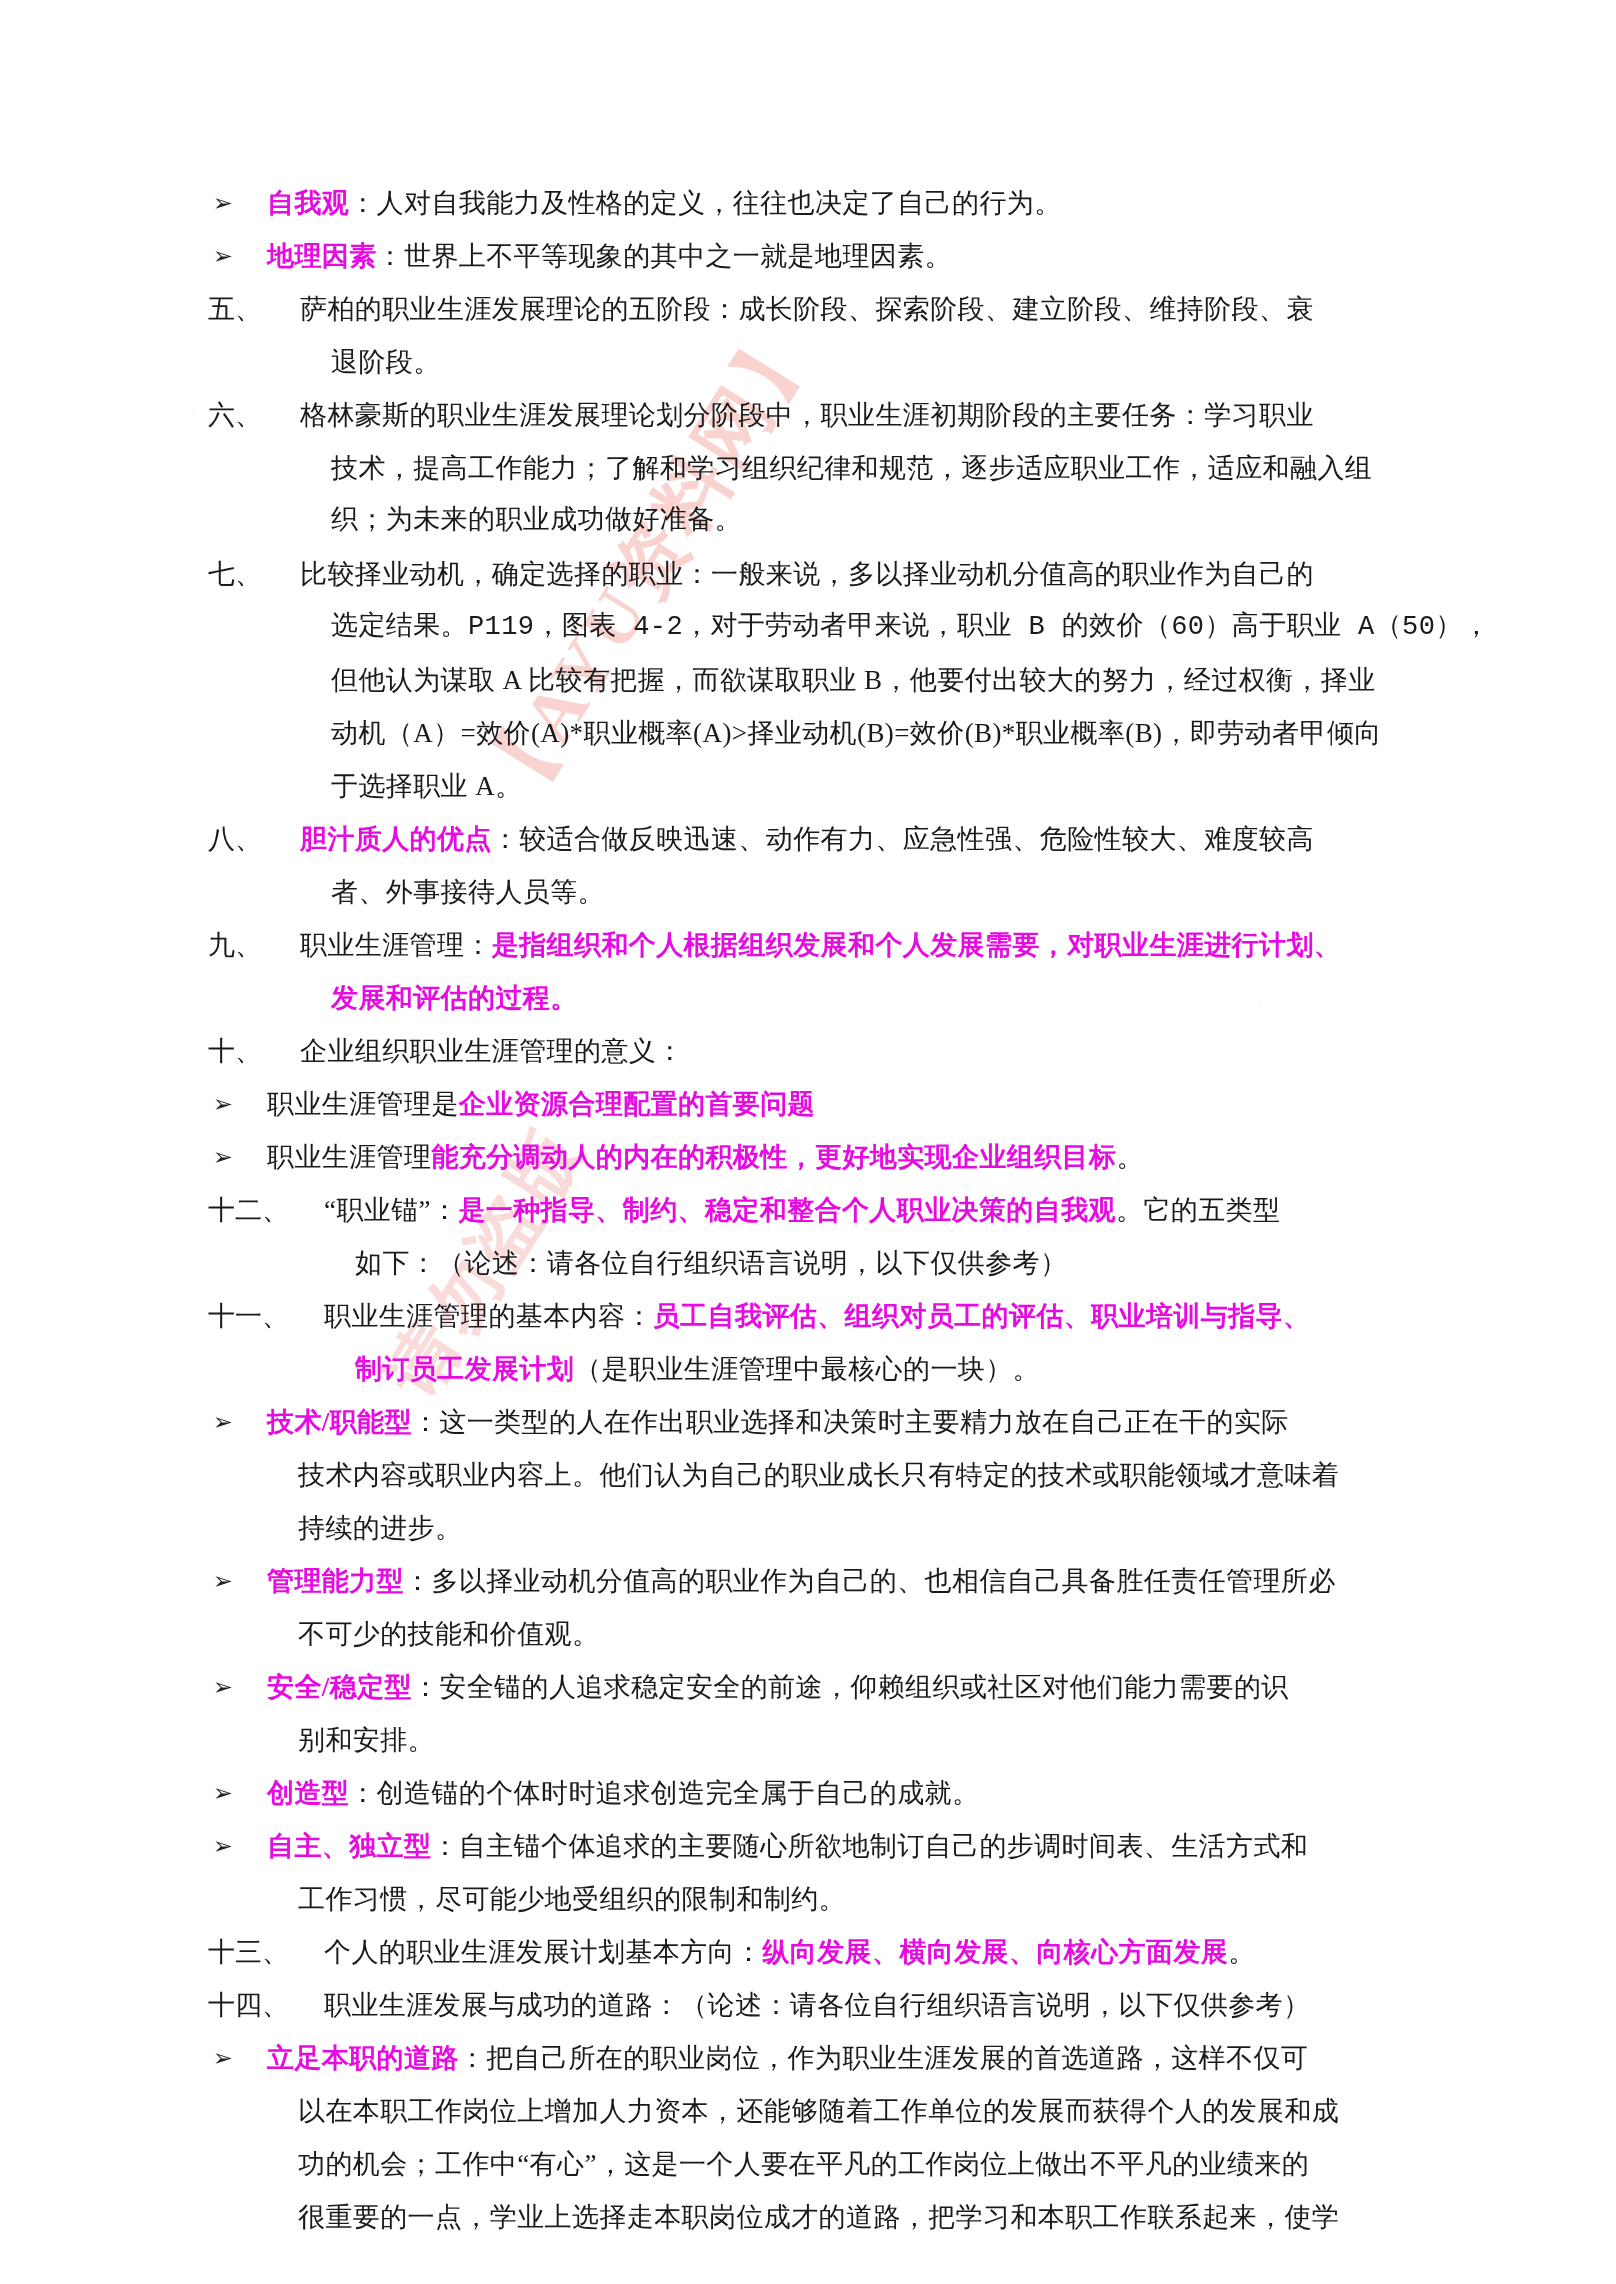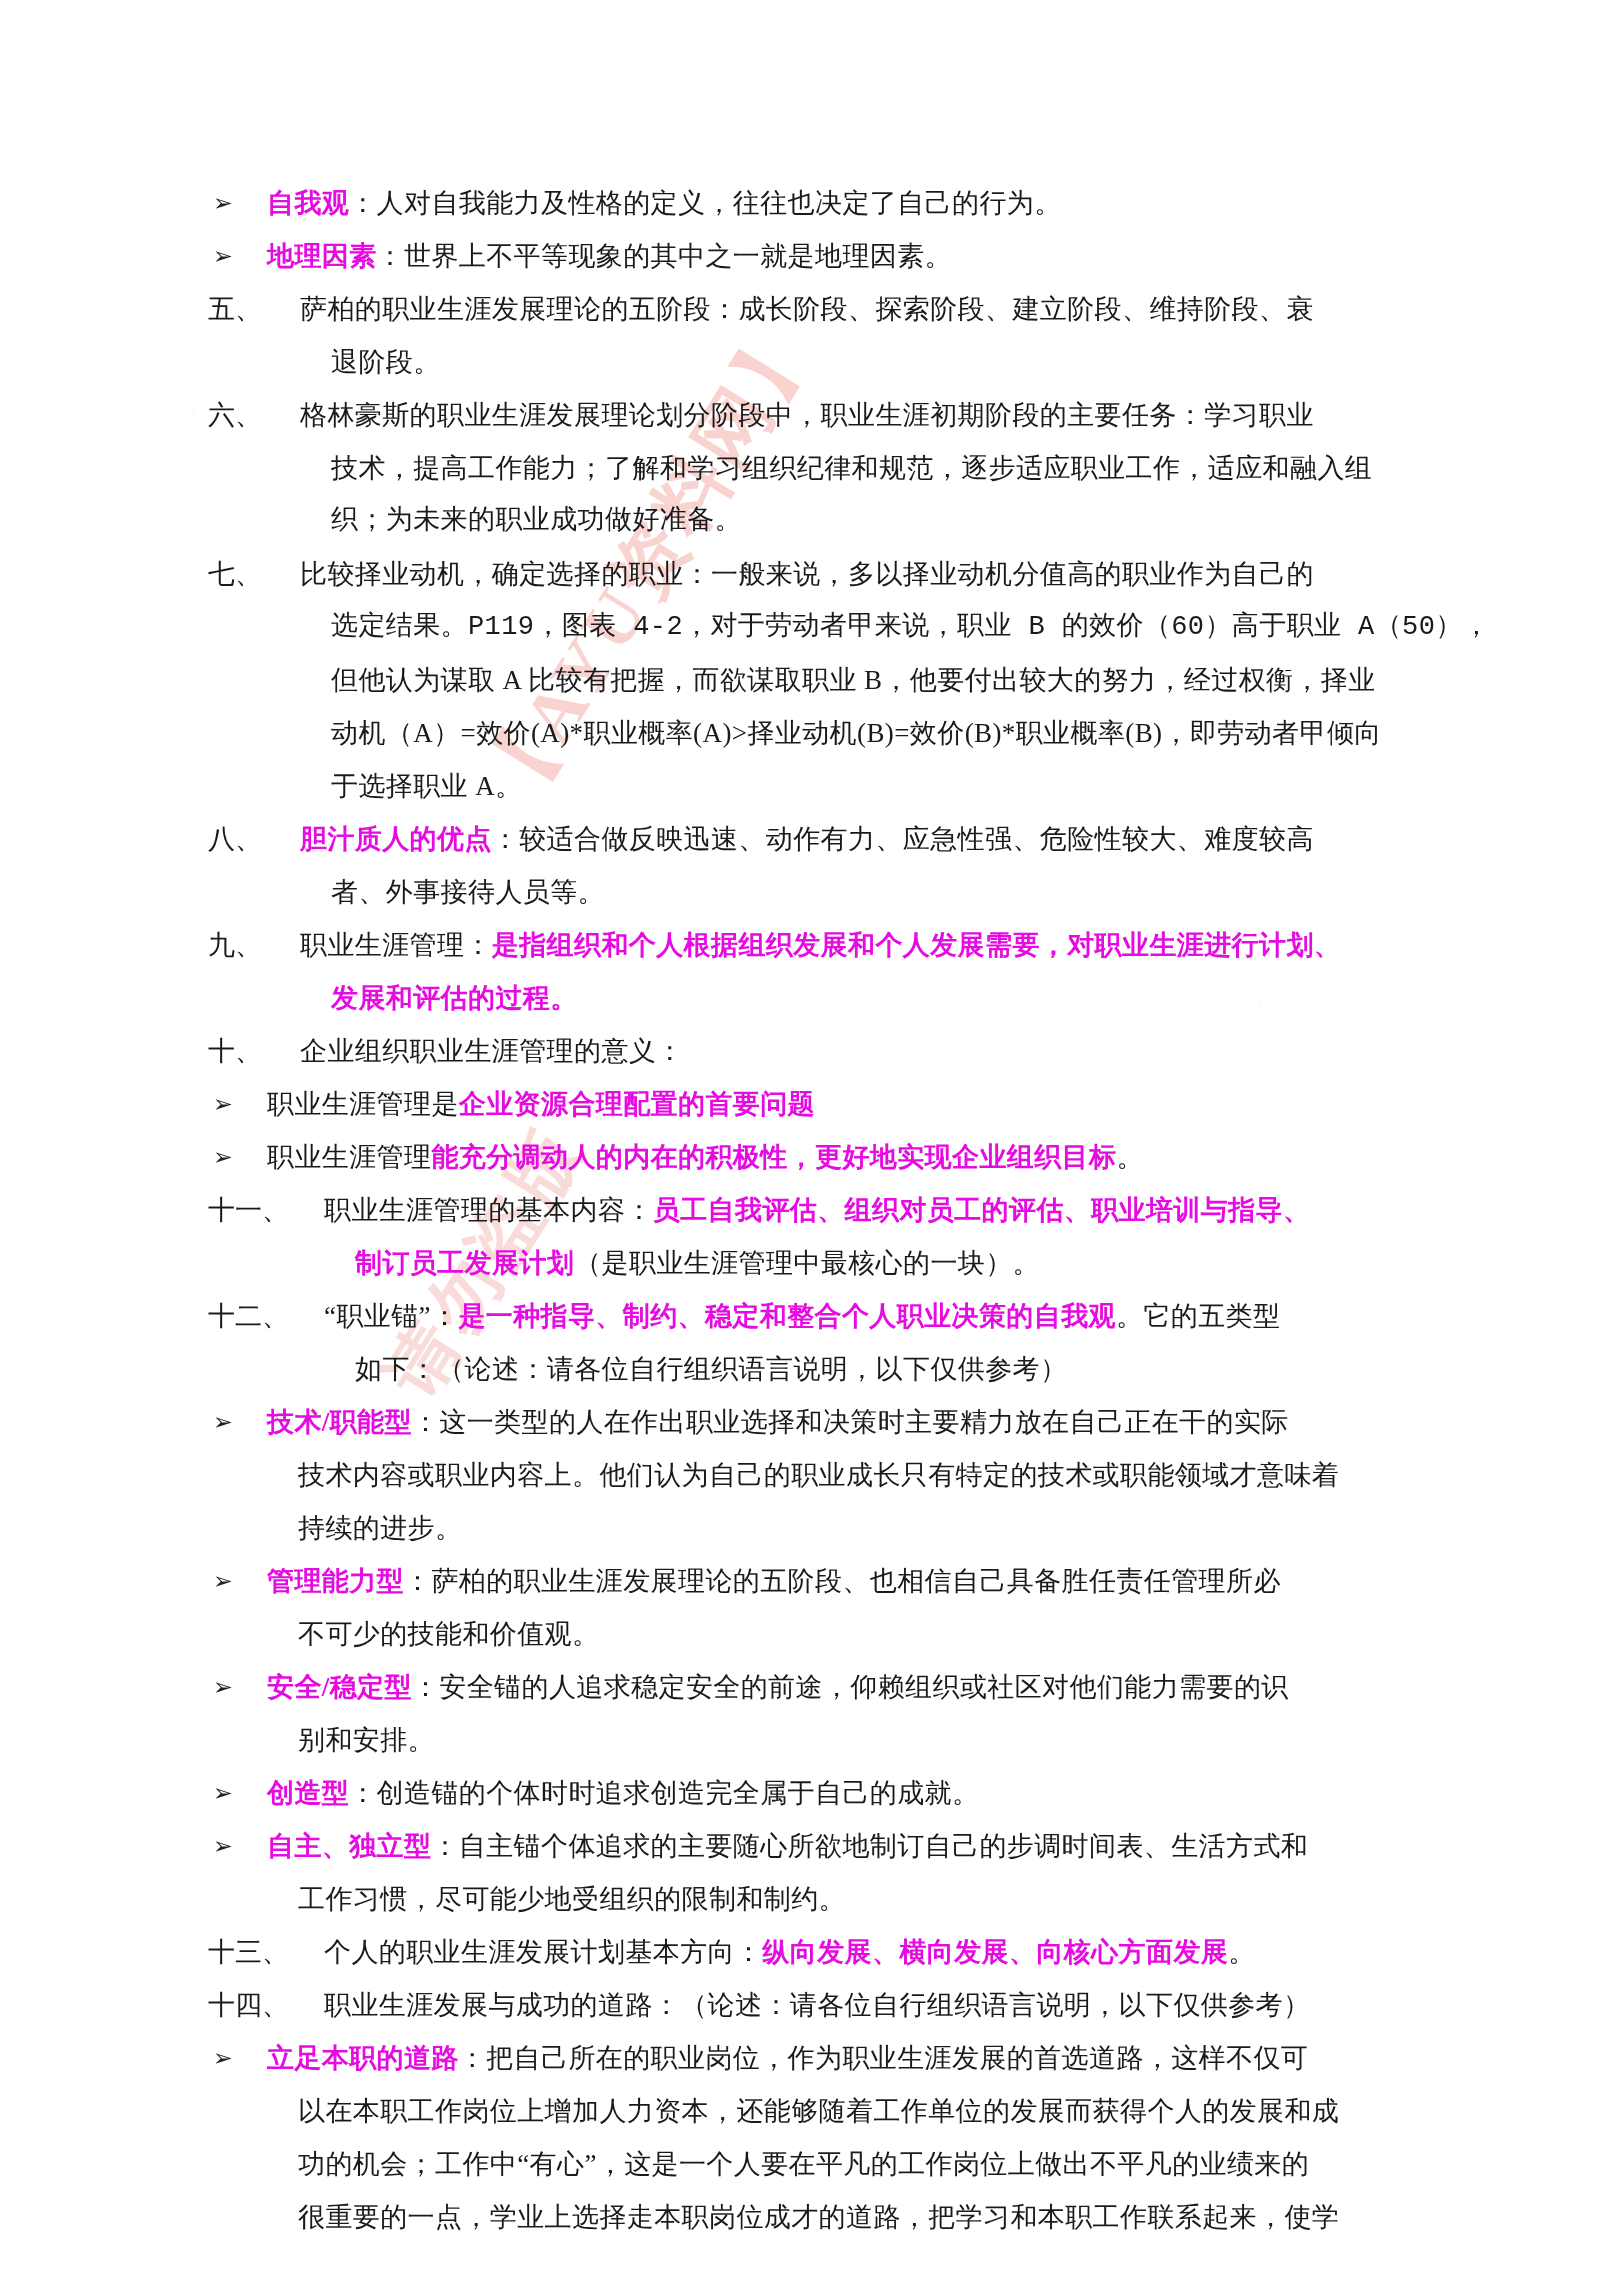--- a/index.html
+++ b/index.html
@@ -243,53 +243,53 @@
           </div>
         </div>
         <div id="bullet-mobilize-initiative">
           <div class="bullet-item">
             <span class="bullet-glyph">➢</span>
             <span class="bullet-body">
               <span class="line wrap"><span class="blk">职业生涯管理</span><span class="hl">能充分调动人的内在的积极性，更好地实现企业组织目标</span><span class="blk">。</span></span>
             </span>
           </div>
         </div>
+        <div id="item-12-career-anchor">
+          <div class="item">
+            <span class="item-num wide">十二、</span>
+            <span class="item-body">
+              <span class="line wrap"><span class="blk">“职业锚”：</span><span class="hl">是一种指导、制约、稳定和整合个人职业决策的自我观</span><span class="blk">。它的五类型</span></span>
+              <span class="line wrap" style="padding-left: 31px;"><span class="blk">如下：（论述：请各位自行组织语言说明，以下仅供参考）</span></span>
+            </span>
+          </div>
+        </div>
         <div id="item-11-basic-content">
           <div class="item">
             <span class="item-num wide">十一、</span>
             <span class="item-body">
               <span class="line wrap"><span class="blk">职业生涯管理的基本内容：</span><span class="hl">员工自我评估、组织对员工的评估、职业培训与指导、</span></span>
               <span class="line wrap" style="padding-left: 31px;"><span class="hl">制订员工发展计划</span><span class="blk">（是职业生涯管理中最核心的一块）。</span></span>
-            </span>
-          </div>
-        </div>
-        <div id="item-12-career-anchor">
-          <div class="item">
-            <span class="item-num wide">十二、</span>
-            <span class="item-body">
-              <span class="line wrap"><span class="blk">“职业锚”：</span><span class="hl">是一种指导、制约、稳定和整合个人职业决策的自我观</span><span class="blk">。它的五类型</span></span>
-              <span class="line wrap" style="padding-left: 31px;"><span class="blk">如下：（论述：请各位自行组织语言说明，以下仅供参考）</span></span>
             </span>
           </div>
         </div>
         <div id="bullet-anchor-technical">
           <div class="bullet-item">
             <span class="bullet-glyph">➢</span>
             <span class="bullet-body">
               <span class="line wrap"><span class="hl">技术/职能型</span><span class="blk">：这一类型的人在作出职业选择和决策时主要精力放在自己正在干的实际</span></span>
               <span class="line wrap" style="padding-left: 31px;"><span class="blk">技术内容或职业内容上。他们认为自己的职业成长只有特定的技术或职能领域才意味着</span></span>
               <span class="line wrap" style="padding-left: 31px;"><span class="blk">持续的进步。</span></span>
             </span>
           </div>
         </div>
         <div id="bullet-anchor-managerial">
           <div class="bullet-item">
             <span class="bullet-glyph">➢</span>
             <span class="bullet-body">
-              <span class="line wrap"><span class="hl">管理能力型</span><span class="blk">：萨柏的职业生涯发展理论的五阶段、也相信自己具备胜任责任管理所必</span></span>
+              <span class="line wrap"><span class="hl">管理能力型</span><span class="blk">：多以择业动机分值高的职业作为自己的、也相信自己具备胜任责任管理所必</span></span>
               <span class="line wrap" style="padding-left: 31px;"><span class="blk">不可少的技能和价值观。</span></span>
             </span>
           </div>
         </div>
         <div id="bullet-anchor-security">
           <div class="bullet-item">
             <span class="bullet-glyph">➢</span>
             <span class="bullet-body">
               <span class="line wrap"><span class="hl">安全/稳定型</span><span class="blk">：安全锚的人追求稳定安全的前途，仰赖组织或社区对他们能力需要的识</span></span>
               <span class="line wrap" style="padding-left: 31px;"><span class="blk">别和安排。</span></span>

